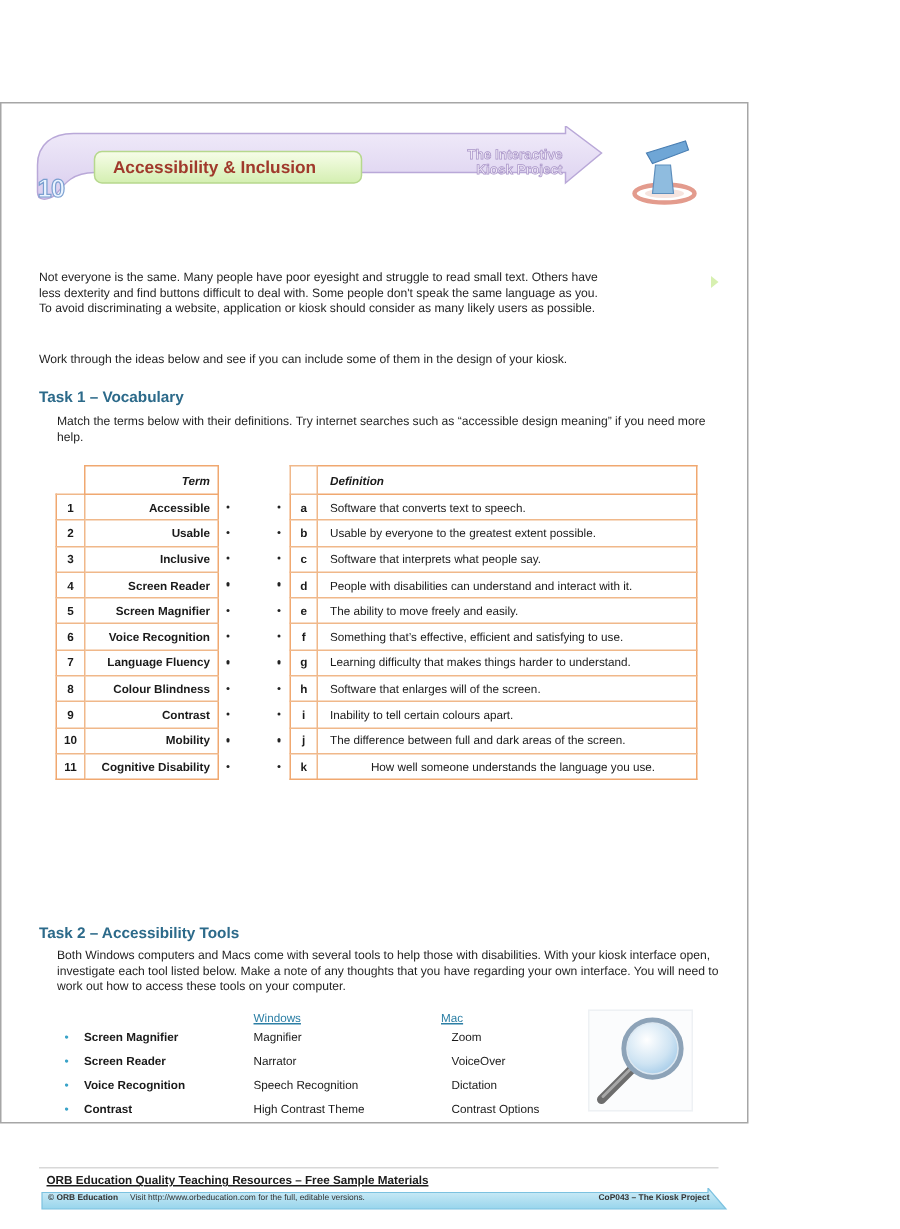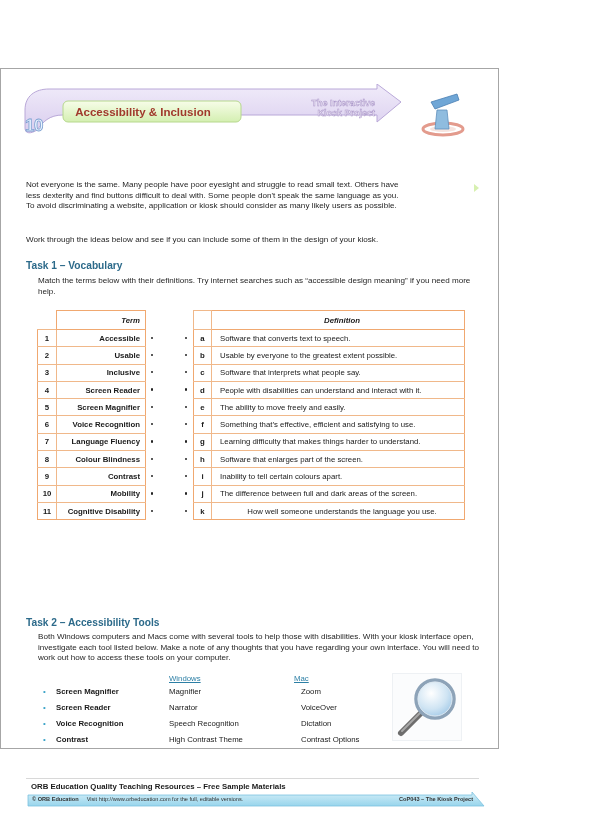--- a/index.html
+++ b/index.html
@@ -59,21 +59,21 @@
   .tool-bullet { position:absolute; left:42px; color:#3aa3c8; font-size:8px; }
   .tool-name { position:absolute; left:55px; font-weight:bold; white-space:nowrap; }
   .tool-win { position:absolute; left:168px; white-space:nowrap; }
   .tool-mac { position:absolute; left:300px; white-space:nowrap; }
   .magnifier { position:absolute; left:391px; top:604px; width:68px; height:66px;
                background:#fbfcfd; border:1px solid #eef1f4; }
   .closing { position:absolute; left:37px; top:690px; font-size:7.8px; font-style:italic; color:#2b2b2b; }
 
   
   .foot-rule { position:absolute; left:25px; top:709px; width:453px; height:1px; background:#d8d8d8; }
-  .foot-title { position:absolute; left:30px; top:713px; font-size:7.8px; font-weight:bold; color:#1b1b1b; }
+  .foot-title { position:absolute; left:30px; top:713px; font-size:7.8px; font-weight:bold; text-decoration:underline; color:#1b1b1b; }
   .foot-bar { position:absolute; left:25px; top:723px; }
   .foot-left { position:absolute; left:31px; top:727px; font-size:5.6px; color:#333; white-space:nowrap; }
   .foot-left b { margin-right:8px; }
   .foot-right { position:absolute; left:398px; top:727px; font-size:5.6px; font-weight:bold; color:#333; white-space:nowrap; }
 </style>
 </head>
 <body>
 
 <div class="page">
 
@@ -161,21 +161,21 @@
           <td class="num" style="border-left:1.5px solid #f0a870;border-bottom:1.5px solid #f0a870;">11</td>
           <td class="term" style="border-right:1.5px solid #f0a870;border-bottom:1.5px solid #f0a870;">Cognitive Disability</td>
         </tr>
       </tbody>
   </table>
 
   <table class="tright" style="border:none;">
     <tbody id="defs-body">
       <tr class="hdr">
         <td class="let blank"></td>
-        <td class="def th-lbl" style="border:1.5px solid #f0a870;text-align:center;">Definition</td>
+        <td class="def th-lbl" style="border:1.5px solid #f0a870;">Definition</td>
       </tr>
     <tr>
           <td class="let" style="border-left:1.5px solid #f0a870;">a</td>
           <td class="def" style="border-right:1.5px solid #f0a870;">Software that converts text to speech.</td>
         </tr>
         <tr>
           <td class="let" style="border-left:1.5px solid #f0a870;">b</td>
           <td class="def" style="border-right:1.5px solid #f0a870;">Usable by everyone to the greatest extent possible.</td>
         </tr>
         <tr>
@@ -193,21 +193,21 @@
         <tr>
           <td class="let" style="border-left:1.5px solid #f0a870;">f</td>
           <td class="def" style="border-right:1.5px solid #f0a870;">Something that’s effective, efficient and satisfying to use.</td>
         </tr>
         <tr>
           <td class="let" style="border-left:1.5px solid #f0a870;">g</td>
           <td class="def" style="border-right:1.5px solid #f0a870;">Learning difficulty that makes things harder to understand.</td>
         </tr>
         <tr>
           <td class="let" style="border-left:1.5px solid #f0a870;">h</td>
-          <td class="def" style="border-right:1.5px solid #f0a870;">Software that enlarges part of the screen.</td>
+          <td class="def" style="border-right:1.5px solid #f0a870;">Software that enlarges will of the screen.</td>
         </tr>
         <tr>
           <td class="let" style="border-left:1.5px solid #f0a870;">i</td>
           <td class="def" style="border-right:1.5px solid #f0a870;">Inability to tell certain colours apart.</td>
         </tr>
         <tr>
           <td class="let" style="border-left:1.5px solid #f0a870;">j</td>
           <td class="def" style="border-right:1.5px solid #f0a870;">The difference between full and dark areas of the screen.</td>
         </tr>
         <tr>

